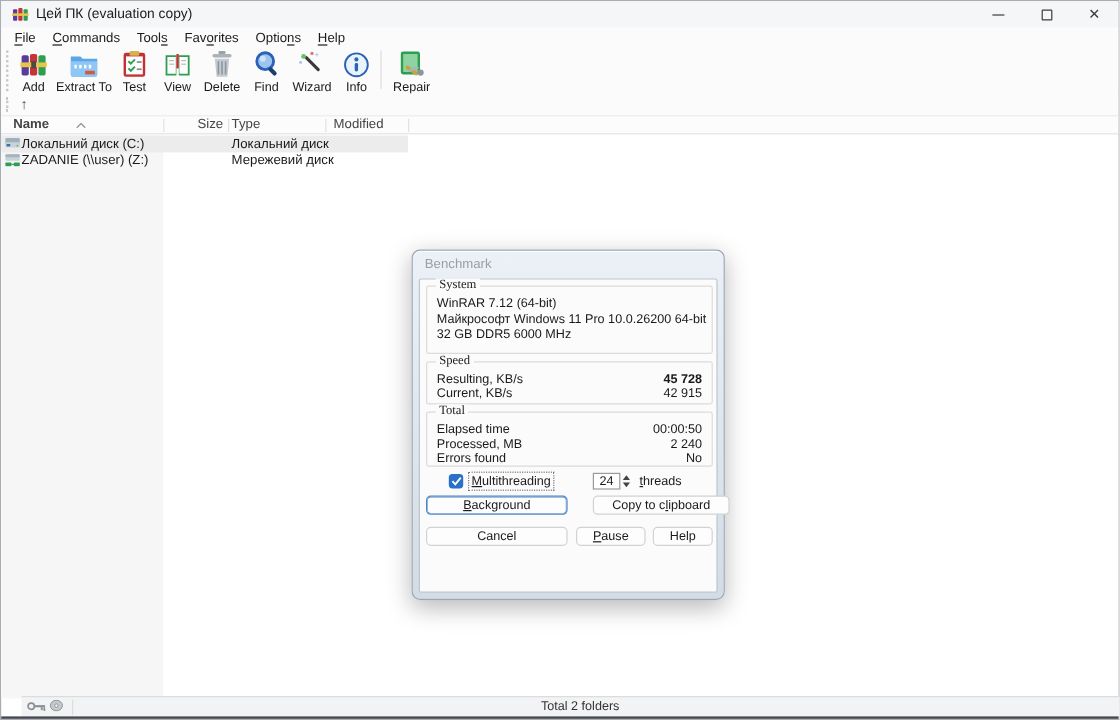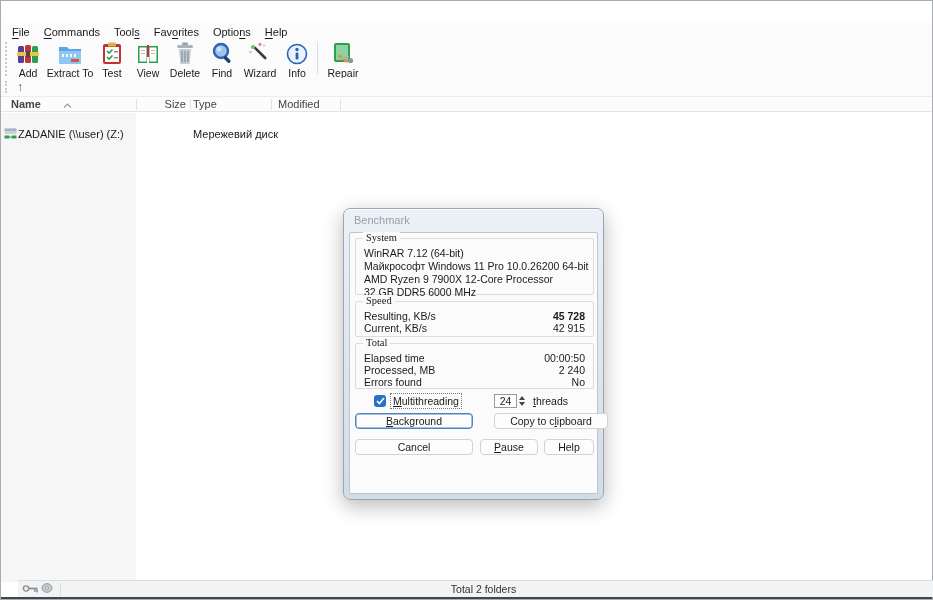--- a/index.html
+++ b/index.html
@@ -99,20 +99,42 @@
   .b-copy { left:144px; width:114px; }
   .b-cancel { left:5px; width:118px; }
   .b-pause { left:130px; width:58px; }
   .b-help { left:194px; width:50px; }
 </style>
 </head>
 <body>
 
 <div class="win">
 
+  <div class="titlebar">
+    <span class="app-icon">
+      <svg width="14" height="14" viewBox="0 0 16 16">
+          <rect x="1" y="3" width="4" height="11" rx="1" fill="#5c3a99"></rect>
+          <rect x="6" y="2" width="4" height="12" rx="1" fill="#c63434"></rect>
+          <rect x="11" y="3" width="4" height="11" rx="1" fill="#2e9e4f"></rect>
+          <rect x="0" y="7" width="16" height="2.4" fill="#e8c54a"></rect>
+        </svg>
+    </span>
+    <span class="title-text">Цей ПК (evaluation copy)</span>
+    <div class="wcontrols">
+      <div class="wbtn">
+          <span class="glyph-min"></span>
+        </div>
+      <div class="wbtn">
+          <span class="glyph-max"></span>
+        </div>
+      <div class="wbtn">
+          <span class="glyph-close">✕</span>
+        </div>
+    </div>
+  </div>
 
   <div class="menubar">
     <span class="menu-item"><span></span><u>F</u><span>ile</span></span>
     <span class="menu-item"><span></span><u>C</u><span>ommands</span></span>
     <span class="menu-item"><span>Tool</span><u>s</u><span></span></span>
     <span class="menu-item"><span>Fav</span><u>o</u><span>rites</span></span>
     <span class="menu-item"><span>Optio</span><u>n</u><span>s</span></span>
     <span class="menu-item"><span></span><u>H</u><span>elp</span></span>
   </div>
 
@@ -247,20 +269,32 @@
     <span class="hcol hmod">Modified</span>
     <span class="hdiv" style="left:135px"></span>
     <span class="hdiv" style="left:189px"></span>
     <span class="hdiv" style="left:270px"></span>
     <span class="hdiv" style="left:339px"></span>
   </div>
 
   <div class="listarea">
     <div class="namecol-tint"></div>
 
+    <div class="frow sel" style="top:0">
+      <span class="ricon">
+        <svg width="13" height="11" viewBox="0 0 13 11">
+            <rect x="0.5" y="1" width="12" height="6" rx="1" fill="#9fb0bd"></rect>
+            <rect x="0.5" y="4.5" width="12" height="4.5" rx="1" fill="#c9d2d9"></rect>
+            <rect x="1.5" y="6" width="3" height="2" fill="#3d6fa8"></rect>
+            <circle cx="10.5" cy="7.5" r="0.8" fill="#6abf69"></circle>
+          </svg>
+      </span>
+      <span class="rname">Локальний диск (C:)</span>
+      <span class="rtype">Локальний диск</span>
+    </div>
 
     <div class="frow" style="top:14px">
       <span class="ricon">
         <svg width="13" height="11" viewBox="0 0 13 11">
             <rect x="0.5" y="0.5" width="12" height="5.5" rx="1" fill="#c9d2d9"></rect>
             <rect x="0.5" y="0.5" width="12" height="2.5" rx="1" fill="#a7b4bf"></rect>
             <rect x="0.5" y="7.5" width="5" height="3" rx="0.5" fill="#2e9e4f"></rect>
             <rect x="7.5" y="7.5" width="5" height="3" rx="0.5" fill="#2e9e4f"></rect>
             <rect x="5.5" y="8.5" width="2" height="1" fill="#2e9e4f"></rect>
           </svg>
@@ -272,21 +306,20 @@
 
   <div class="dlg">
     <div class="dlg-title">Benchmark</div>
     <div class="dlg-client">
 
       <div class="grp" style="top:5px; height:57px">
         <span class="grp-label">System</span>
         <div class="grp-lines">
           <div>WinRAR 7.12 (64-bit)</div>
           <div>Майкрософт Windows 11 Pro 10.0.26200 64-bit</div>
-          <div>AMD Ryzen 9 7900X 12-Core Processor</div>
           <div>32 GB DDR5 6000 MHz</div>
         </div>
       </div>
 
       <div class="grp" style="top:68px; height:36px">
         <span class="grp-label">Speed</span>
         <div style="padding-top:8px">
           <div class="krow">
             <span>Resulting, KB/s</span>
             <span class="bold">45 728</span>

